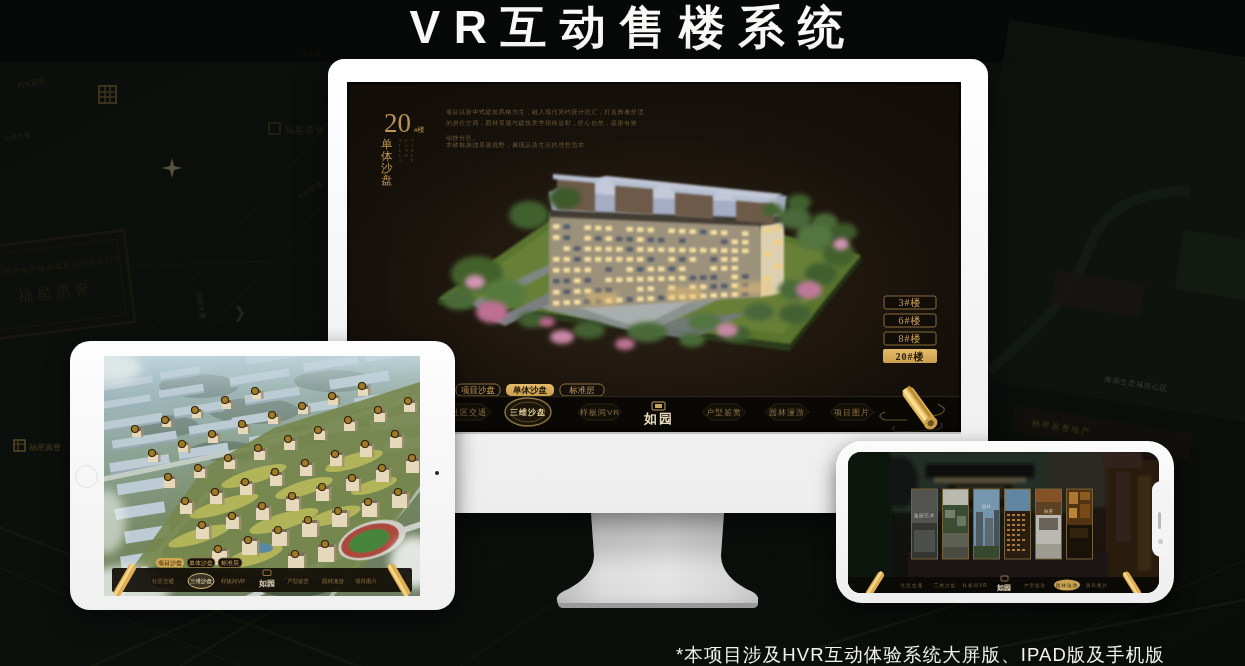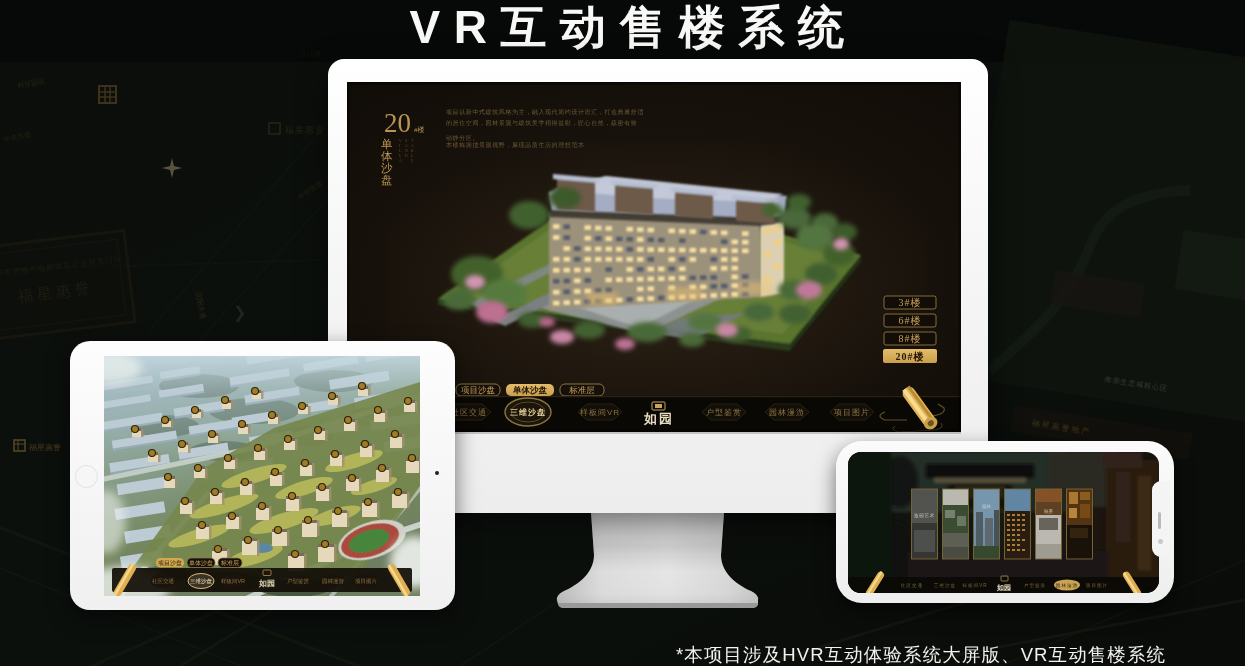--- a/index.html
+++ b/index.html
@@ -1017,15 +1017,15 @@
           <rect x="282" y="118" width="2.2" height="28" fill="#f5d88c"></rect>
         </g>
       </g>
     </g>
   </svg>
 
   <div class="abs" style="left:1152px;top:481px;width:18px;height:76px;background:#f4f4f4;border-radius:9px 0 0 9px;"></div>
   <div class="abs" style="left:1158px;top:512px;width:2.5px;height:17px;background:#b9b9b9;border-radius:2px;"></div>
   <div class="abs" style="left:1158px;top:539px;width:5px;height:5px;border-radius:50%;background:#c9c9c9;"></div>
 
-  <div class="abs" style="left:676px;top:642px;color:#f2f2f0;font-size:18.5px;letter-spacing:1.1px;">*本项目涉及HVR互动体验系统大屏版、VR互动售楼系统</div>
+  <div class="abs" style="left:676px;top:642px;color:#f2f2f0;font-size:18.5px;letter-spacing:1.1px;">*本项目涉及HVR互动体验系统大屏版、IPAD版及手机版</div>
 
 </div>
 
 </body></html>

